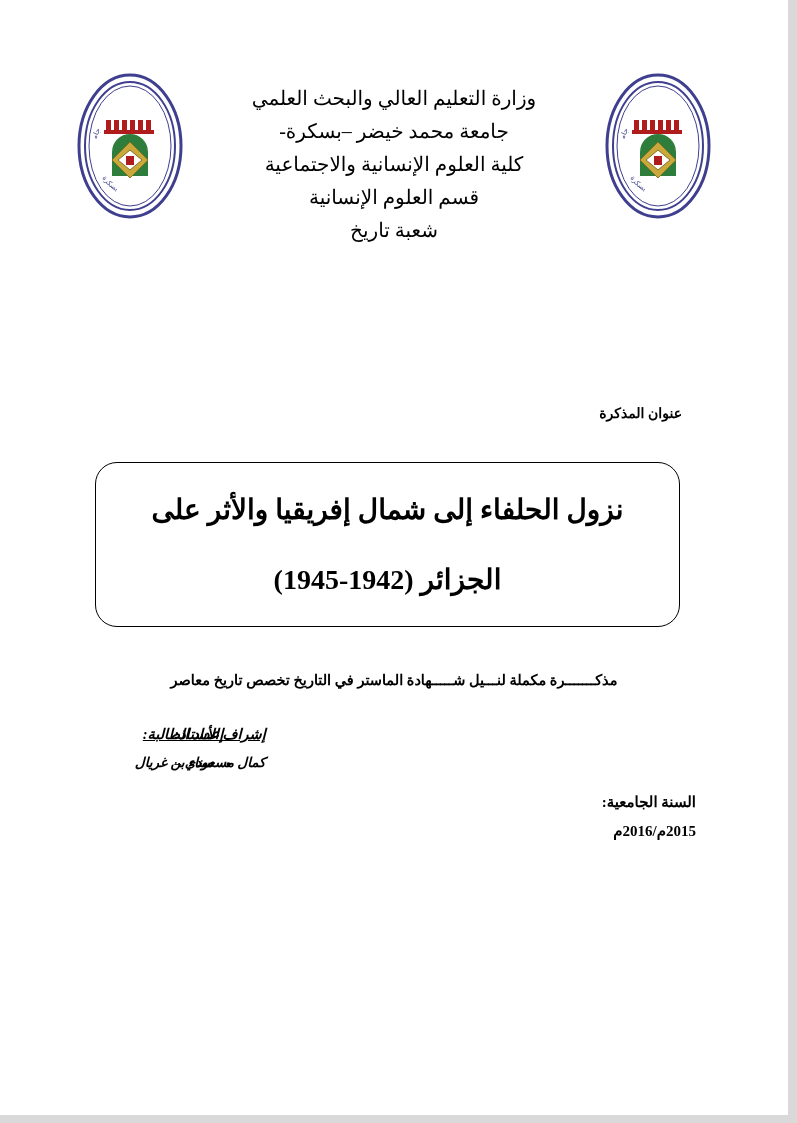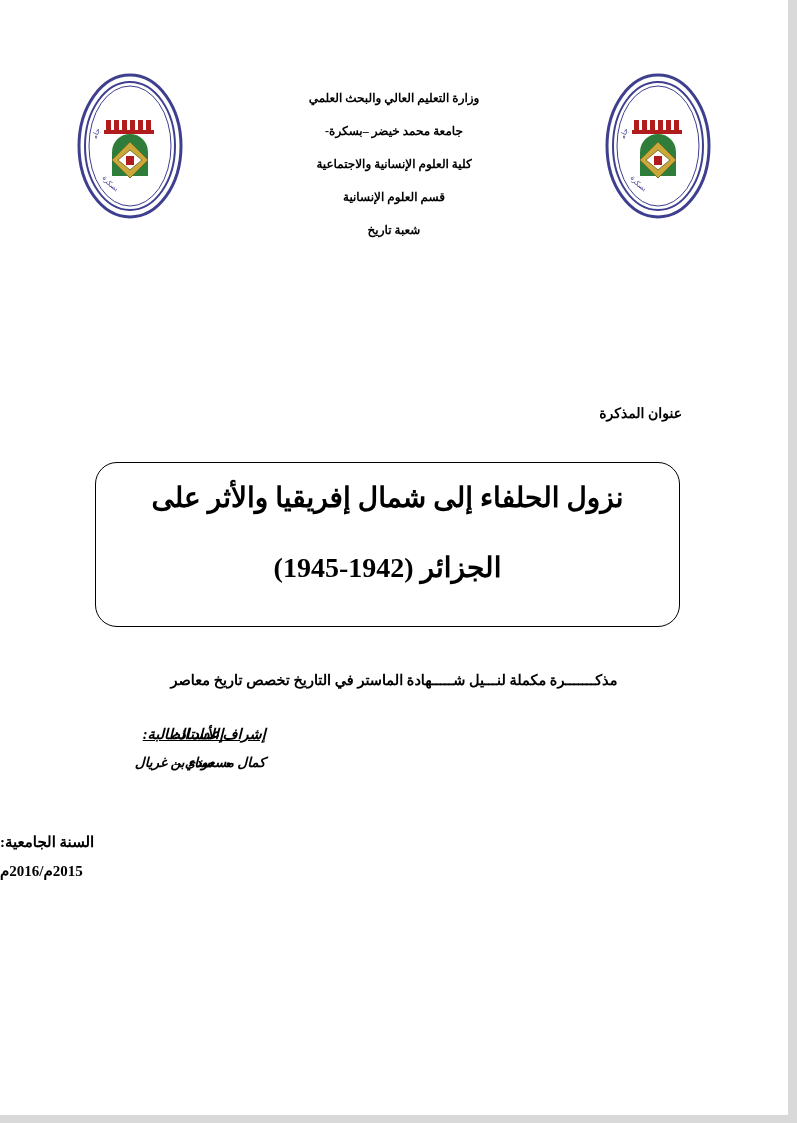--- a/index.html
+++ b/index.html
@@ -55,22 +55,22 @@
     position: relative;
   }
   .logo svg { display: block; }
   .header-text {
     flex: 0 0 auto;
     width: 420px;
     text-align: center;
     padding-top: 10px;
   }
   .header-text div {
-    font-weight: bold;
-    font-size: 12px;
+    font-weight: normal;
+    font-size: 20px;
     line-height: 33px;
     letter-spacing: 0px;
   }
 
   
   .memo-label {
     position: absolute;
     top: 405px;
     right: 115px;
     font-size: 14px;
@@ -82,20 +82,21 @@
   .title-box {
     position: absolute;
     top: 462px;
     left: 95px;
     width: 585px;
     height: 165px;
     border: 1px solid #000000;
     border-radius: 22px;
     box-sizing: border-box;
     display: flex;
+    align-items: center;
     justify-content: center;
   }
   .title-box .title-inner {
     width: 530px;
     text-align: center;
     font-size: 28px;
     font-weight: bold;
     line-height: 70px;
   }
 
@@ -141,24 +142,24 @@
   .people .person.bulleted::before {
     content: "\25CF";
     font-size: 9px;
     vertical-align: middle;
     margin-left: 12px;
   }
 
   
   .year {
     position: absolute;
-    top: 828px;
+    top: 788px;
     left: 0;
     width: 696px;
-    text-align: left;
+    text-align: right;
   }
   .year div {
     font-size: 15px;
     font-weight: bold;
     line-height: 29px;
   }
 </style>
 </head>
 <body>
 

